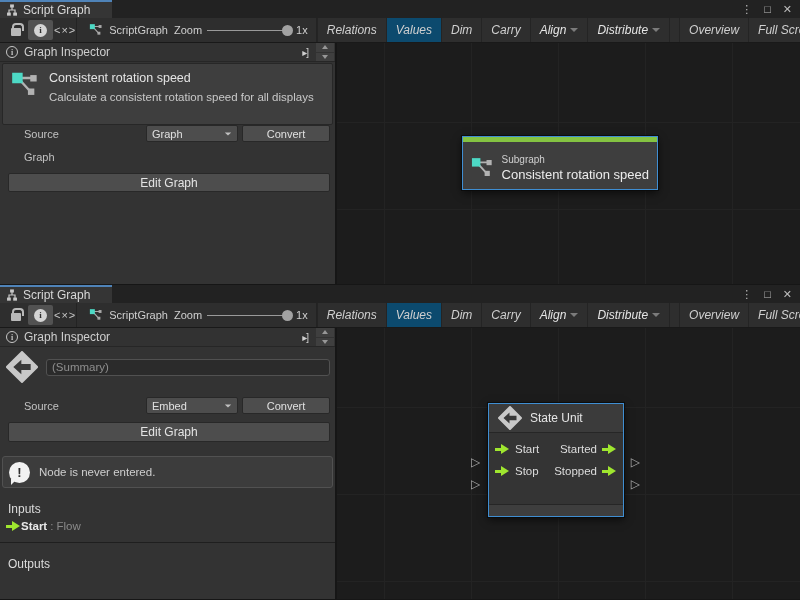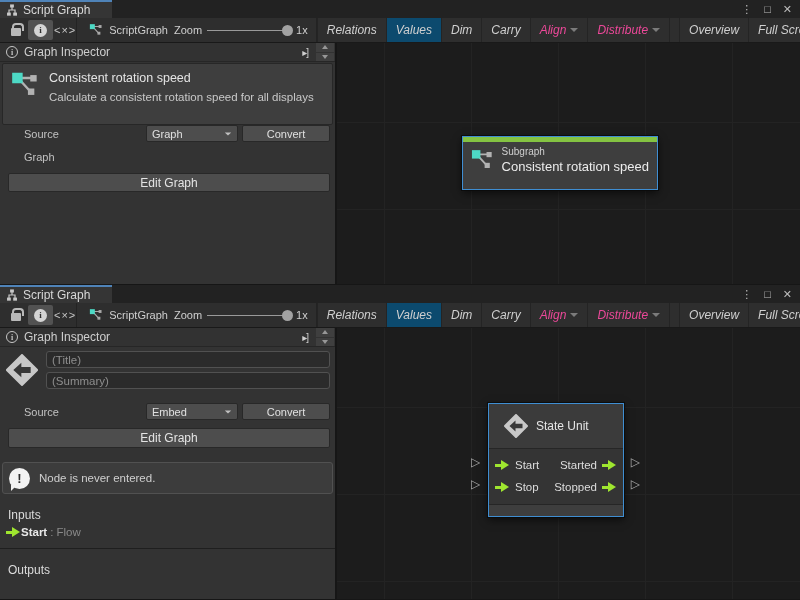--- a/index.html
+++ b/index.html
@@ -46,21 +46,21 @@
   .tb-graphzone{width:259px;display:flex;align-items:center;border-right:1px solid #232323;
     padding:0 8px 0 12px;gap:6px;}
   .tb-graphzone .glabel{color:#cfcfcf;font-size:11px;}
   .zoom-wrap{margin-left:auto;display:flex;align-items:center;gap:5px;}
   .zoom-track{width:84px;height:1px;background:#9a9a9a;position:relative;}
   .zoom-handle{position:absolute;right:-2px;top:-5px;width:11px;height:11px;border-radius:50%;background:#a2a2a2;}
   .tb-buttons{flex:1;display:flex;align-items:stretch;}
   .tbar-btn{display:flex;align-items:center;gap:4px;padding:0 9px;border-left:1px solid #242424;
     color:#d0d0d0;white-space:nowrap;font-style:italic;}
   .tbar-btn.active{background:#0c4a6e;}
-  .tbar-btn.disabled{color:#ec4899;text-align:right;}
+  .tbar-btn.disabled{color:#e5e5e5;text-align:right;}
   .caret{width:0;height:0;border-left:4px solid transparent;border-right:4px solid transparent;
     border-top:4px solid #c0c0c0;display:inline-block;}
   .disabled .caret{border-top-color:#7b7b7b;}
   .tb-gap{width:10px;border-left:1px solid #242424;}
 
   
   .content{display:flex;height:calc(100% - 43px);}
   .inspector{width:337px;background:var(--panel);border-right:2px solid #161616;display:flex;flex-direction:column;}
   .graph{flex:1;position:relative;background-color:#1c1c1c;
     background-image:linear-gradient(#232323 1px,transparent 1px),
@@ -125,27 +125,27 @@
   .flow-arrow{position:relative;width:15px;height:10px;display:inline-block;flex:0 0 auto;}
   .flow-arrow::before{content:"";position:absolute;left:0;top:3.5px;width:7px;height:3px;background:var(--flow-green);}
   .flow-arrow::after{content:"";position:absolute;left:6px;top:0;width:0;height:0;
     border-left:8px solid var(--flow-green);border-top:5px solid transparent;border-bottom:5px solid transparent;}
 
   
   .node{position:absolute;border:1px solid var(--sel-blue);background:var(--box);
     box-shadow:0 0 0 1px rgba(10,10,10,.85),0 3px 8px rgba(0,0,0,.6);}
   .subgraph-node{left:125px;top:93px;width:196px;height:54px;}
   .subgraph-node .greenbar{height:5px;background:var(--node-green);}
-  .subgraph-node .nbody{display:flex;align-items:center;gap:8px;padding:4px 8px 0 8px;}
+  .subgraph-node .nbody{display:flex;align-items:center;gap:8px;padding:12px 8px 0 8px;}
   .subgraph-node .kind{font-size:10px;color:#cfcfcf;margin-bottom:2px;}
   .subgraph-node .ntitle{font-size:13px;color:#ececec;white-space:nowrap;}
 
   .state-node{left:151px;top:75px;width:136px;height:114px;display:flex;flex-direction:column;}
-  .state-node .nheader{height:45px;background:#3b3b3b;display:flex;align-items:center;gap:8px;
-    padding-left:15px;border-bottom:1px solid #262626;}
+  .state-node .nheader{height:29px;background:#3b3b3b;display:flex;align-items:center;gap:8px;
+    padding-left:9px;border-bottom:1px solid #262626;}
   .state-node .nheader .ntitle{font-size:12px;color:#e6e6e6;}
   .state-node .nports{flex:1;background:#343434;padding-top:5px;}
   .state-node .prow{height:22px;display:flex;align-items:center;justify-content:space-between;padding:0 6px;}
   .state-node .pside{display:flex;align-items:center;gap:5px;font-size:11.5px;color:#dcdcdc;}
   .state-node .nfooter{height:12px;background:#3e3e3e;border-top:1px solid #262626;}
   .ext-port{position:absolute;font-size:12px;color:#aaaaaa;line-height:12px;}
 
   svg{display:block;}
 </style>
 </head>
@@ -357,21 +357,20 @@
               </div>
           </div>
         </div>
         <div class="insp-body">
           <div class="titleblock">
             <svg width="32" height="32" viewBox="0 0 24 24">
               <path d="M12 1 L23 12 L12 23 L1 12 Z" fill="#c8c8c8" stroke="#c8c8c8" stroke-width="2" stroke-linejoin="round"></path>
               <path d="M5.5 12 L11.5 6.5 L11.5 9.8 L18.5 9.8 L18.5 14.2 L11.5 14.2 L11.5 17.5 Z" fill="#383838"></path>
             </svg>
             <div class="fields">
-              <input class="text-field" type="text" placeholder="(Title)" style="">
               <input class="text-field" type="text" placeholder="(Summary)" style="">
             </div>
           </div>
           <div class="form-row" style="margin-top:14px">
             <span class="form-label">Source</span>
             <div class="dropdown">
               <span>Embed</span>
               <span class="caret"></span>
             </div>
             <div class="small-btn">Convert</div>

